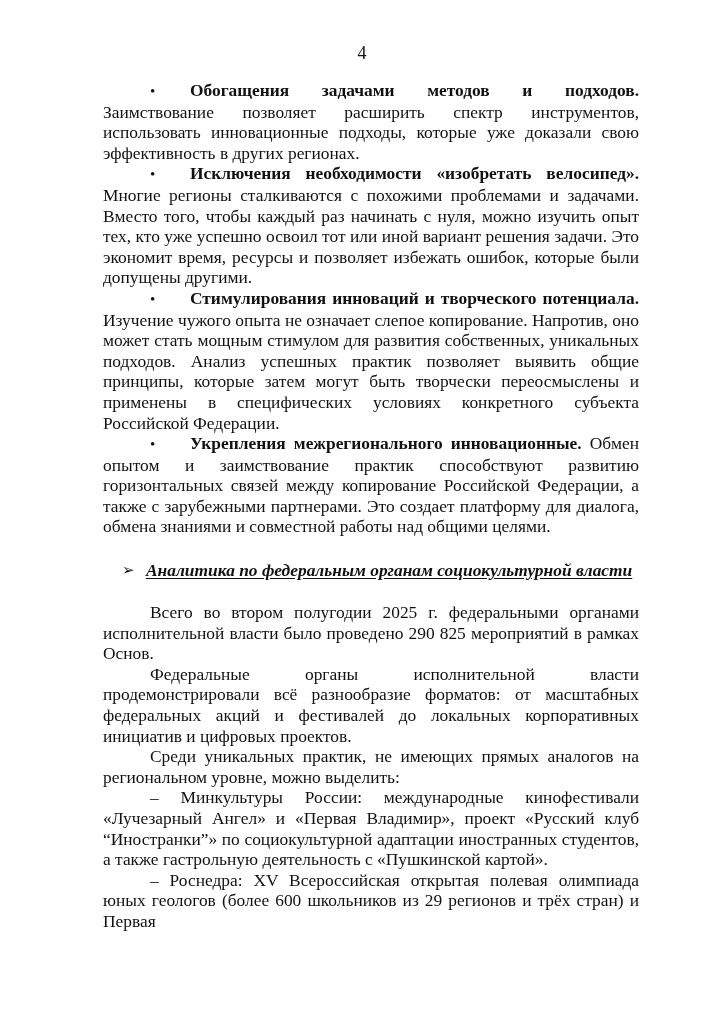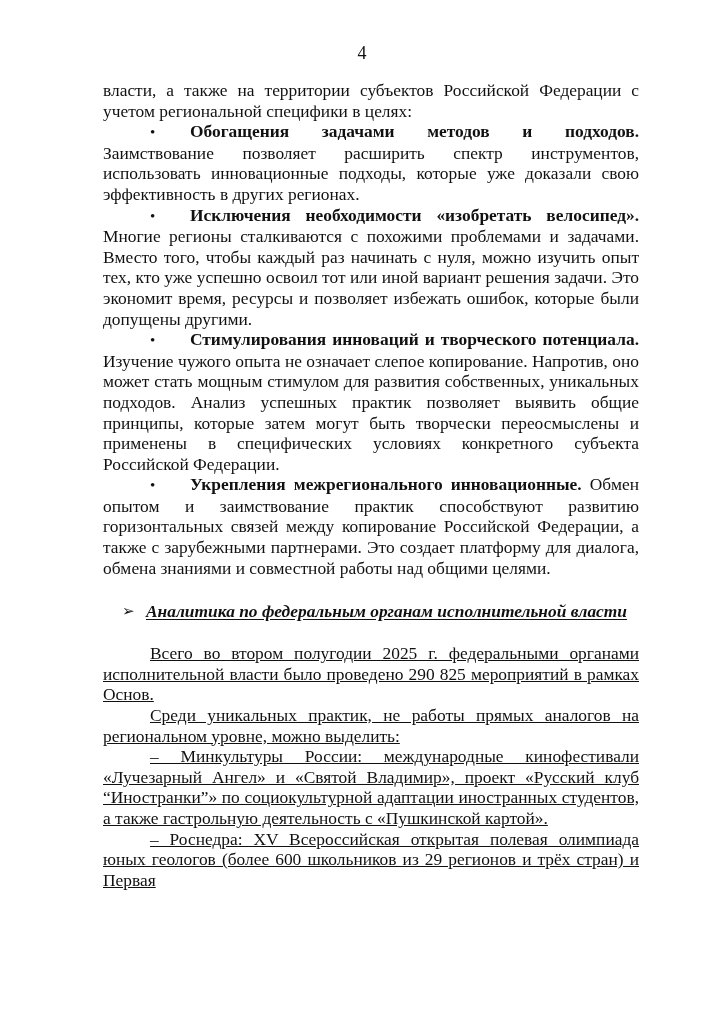--- a/index.html
+++ b/index.html
@@ -31,21 +31,20 @@
       width: 536px;
       font-size: 17.4px;
       line-height: 20.6px;
       text-align: justify;
     }
     .content p {
       margin: 0;
     }
     .indent {
       text-indent: 47px;
-      text-decoration: underline;
     }
     .bullet-para {
       text-indent: 47px;
     }
     .bullet-mark {
       display: inline-block;
       width: 40px;
       text-indent: 0;
       font-size: 15px;
     }
@@ -74,40 +73,40 @@
       text-underline-offset: 2px;
     }
   </style>
 </head>
 <body>
 
 <div class="page-number">4</div>
 
 <div class="content">
 
-  <p>власти, а также на территории субъектов Российской Федерации с учетом региональной специфики в целях:</p>
 
   <p class="bullet-para">
     <span class="bullet-mark">•</span><span class="bold">Обогащения задачами методов и подходов.</span><span> Заимствование позволяет расширить спектр инструментов, использовать инновационные подходы, которые уже доказали свою эффективность в других регионах.</span>
   </p>
 
   <p class="bullet-para">
     <span class="bullet-mark">•</span><span class="bold">Исключения необходимости «изобретать велосипед».</span><span> Многие регионы сталкиваются с похожими проблемами и задачами. Вместо того, чтобы каждый раз начинать с нуля, можно изучить опыт тех, кто уже успешно освоил тот или иной вариант решения задачи. Это экономит время, ресурсы и позволяет избежать ошибок, которые были допущены другими.</span>
   </p>
 
   <p class="bullet-para">
     <span class="bullet-mark">•</span><span class="bold">Стимулирования инноваций и творческого потенциала.</span><span> Изучение чужого опыта не означает слепое копирование. Напротив, оно может стать мощным стимулом для развития собственных, уникальных подходов. Анализ успешных практик позволяет выявить общие принципы, которые затем могут быть творчески переосмыслены и применены в специфических условиях конкретного субъекта Российской Федерации.</span>
   </p>
 
   <p class="bullet-para">
     <span class="bullet-mark">•</span><span class="bold">Укрепления межрегионального инновационные.</span><span> Обмен опытом и заимствование практик способствуют развитию горизонтальных связей между копирование Российской Федерации, а также с зарубежными партнерами. Это создает платформу для диалога, обмена знаниями и совместной работы над общими целями.</span>
   </p>
 
   <p class="heading">
-    <span class="heading-arrow">➢</span><span class="heading-text">Аналитика по федеральным органам исполнительной власти</span>
+    <span class="heading-arrow">➢</span><span class="heading-text">Аналитика по федеральным органам социокультурной власти</span>
   </p>
 
   <p class="indent">Всего во втором полугодии 2025 г. федеральными органами исполнительной власти было проведено 290 825 мероприятий в рамках Основ.</p>
-  <p class="indent">Среди уникальных практик, не работы прямых аналогов на региональном уровне, можно выделить:</p>
-  <p class="indent">– Минкультуры России: международные кинофестивали «Лучезарный Ангел» и «Святой Владимир», проект «Русский клуб “Иностранки”» по социокультурной адаптации иностранных студентов, а также гастрольную деятельность с «Пушкинской картой».</p>
+  <p class="indent">Федеральные органы исполнительной власти продемонстрировали всё разнообразие форматов: от масштабных федеральных акций и фестивалей до локальных корпоративных инициатив и цифровых проектов.</p>
+  <p class="indent">Среди уникальных практик, не имеющих прямых аналогов на региональном уровне, можно выделить:</p>
+  <p class="indent">– Минкультуры России: международные кинофестивали «Лучезарный Ангел» и «Первая Владимир», проект «Русский клуб “Иностранки”» по социокультурной адаптации иностранных студентов, а также гастрольную деятельность с «Пушкинской картой».</p>
   <p class="indent">– Роснедра: XV Всероссийская открытая полевая олимпиада юных геологов (более 600 школьников из 29 регионов и трёх стран) и Первая</p>
 
 </div>
 
 </body></html>

